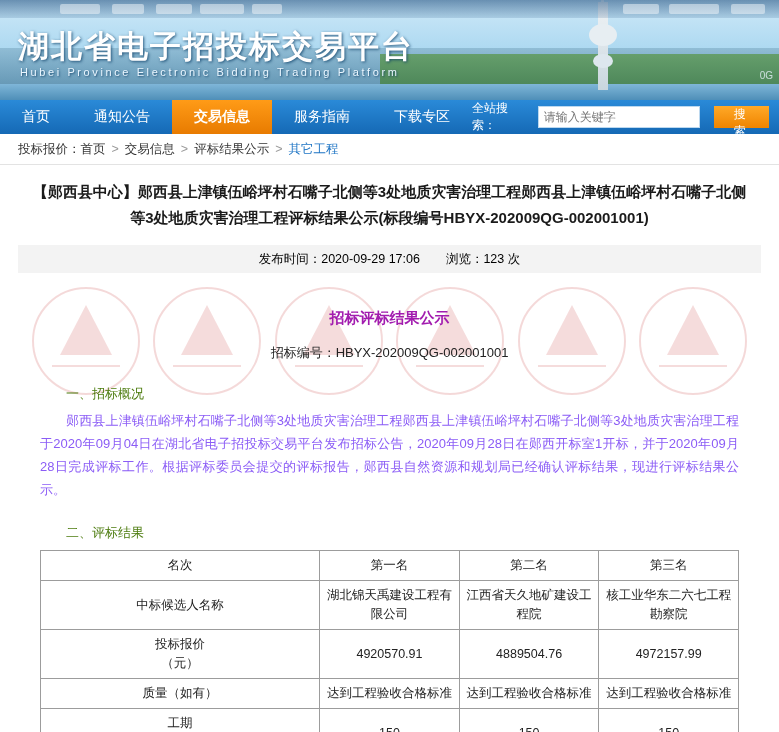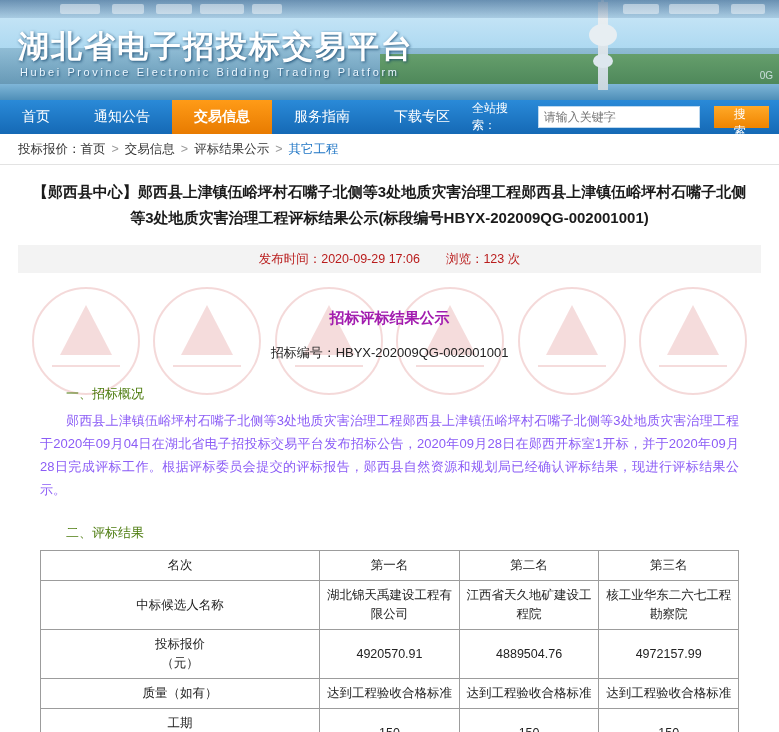--- a/index.html
+++ b/index.html
@@ -214,21 +214,21 @@
     color: #1a1a1a;
   }
   .meta {
     margin: 4px 18px 0 18px;
     height: 28px;
     background: #f3f3f3;
     display: flex;
     align-items: center;
     justify-content: center;
     font-size: 12.5px;
-    color: #b91c1c;
+    color: #000000;
     gap: 26px;
   }
 
   
   .article {
     position: relative;
     margin: 0 18px;
     padding: 20px 22px 0 22px;
     overflow: hidden;
   }

